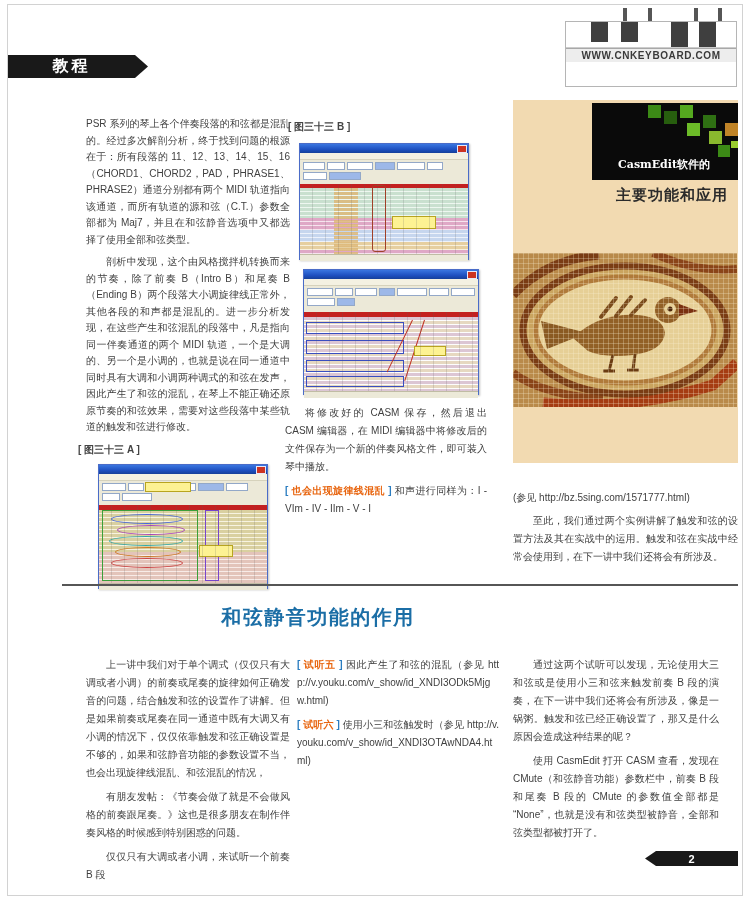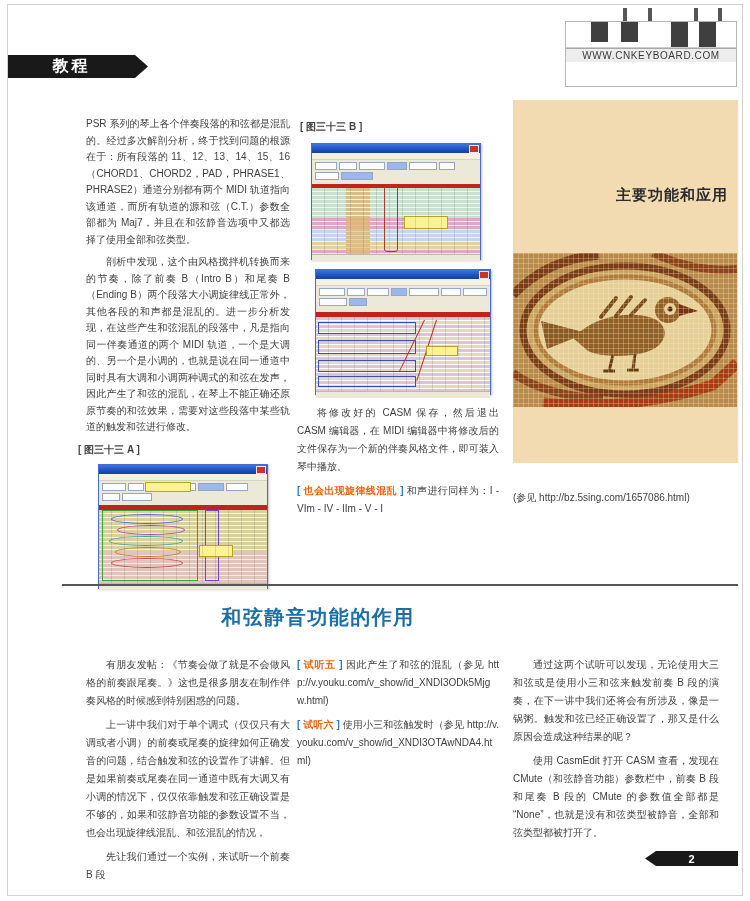--- a/index.html
+++ b/index.html
@@ -14,29 +14,29 @@
           clip-path:polygon(0 0,calc(100% - 13px) 0,100% 50%,calc(100% - 13px) 100%,0 100%);}
   .logo{position:absolute;left:565px;top:21px;width:170px;height:64px;border:1px solid #b5b5b5;background:#fff;}
   .keys{position:relative;height:25px;background:#fff;border-bottom:1px solid #ccc;}
   .key{position:absolute;top:0;background:#3f3f3f;}
   .stem{position:absolute;width:4px;height:13px;background:#565656;top:-14px;}
   .brand{height:24px;display:flex;align-items:center;justify-content:center;gap:2px;
          font-family:"DejaVu Serif","Liberation Serif",serif;font-weight:bold;font-size:17px;color:#4a4a4a;}
   .redtile{display:inline-flex;width:19px;height:19px;background:#c5231c;color:#fff;font-size:14px;
            align-items:center;justify-content:center;border-radius:2px;}
   .urlbar{height:13px;line-height:13px;background:#ededed;border-top:1px solid #a8a8a8;text-align:center;
-          font-weight:normal;font-size:10px;letter-spacing:.6px;color:#3a3a3a;}
+          font-weight:bold;font-size:10px;letter-spacing:.6px;color:#3a3a3a;}
 
   
   .col{position:absolute;font-size:10px;text-align:justify;color:#3f3f3f;}
   .col p{margin:0 0 6px;}
   .ind{text-indent:2em;}
   .figlabel{font-weight:bold;color:#444;margin:4px 0 7px;}
   .c1{left:86px;top:116px;width:204px;line-height:16.5px;}
-  .c2{left:297px;top:116px;width:202px;line-height:18px;}
+  .c2{left:285px;top:116px;width:202px;line-height:18px;}
   .c3{left:513px;top:100px;width:225px;line-height:18px;}
   .s2c{line-height:18px;top:656px;}
   .s2c1{left:86px;width:204px;}
   .s2c2{left:297px;width:202px;}
   .s2c3{left:513px;width:206px;}
   .bk{color:#2a7cc0;font-weight:bold;}
   .hl{color:#e8650f;font-weight:bold;}
   .brk{word-break:break-all;}
 
   .divider{position:absolute;left:62px;top:584px;width:676px;height:0;border-top:2px solid #565656;}
@@ -212,20 +212,32 @@
     </div>
 
     <p class="ind">将修改好的 CASM 保存，然后退出 CASM 编辑器，在 MIDI 编辑器中将修改后的文件保存为一个新的伴奏风格文件，即可装入琴中播放。</p>
     <p>
       <span class="bk">[ </span><span class="hl">也会出现旋律线混乱</span><span class="bk"> ] </span><span>和声进行同样为：I - VIm - IV - IIm - V - I</span>
     </p>
   </div>
 
   <div class="col c3">
     <div class="panel">
+      <div class="blackbox">
+        <span class="px" style="left:56px;top:2px;width:13px;height:13px;background:#3c8a16"></span>
+        <span class="px" style="left:72px;top:8px;width:13px;height:13px;background:#275e0e"></span>
+        <span class="px" style="left:88px;top:2px;width:13px;height:13px;background:#55a91f"></span>
+        <span class="px" style="left:95px;top:20px;width:13px;height:13px;background:#6cbb28"></span>
+        <span class="px" style="left:111px;top:12px;width:13px;height:13px;background:#2f7013"></span>
+        <span class="px" style="left:117px;top:28px;width:13px;height:13px;background:#8ab82e"></span>
+        <span class="px" style="left:133px;top:20px;width:13px;height:13px;background:#c08428"></span>
+        <span class="px" style="left:126px;top:42px;width:12px;height:12px;background:#3c8a16"></span>
+        <span class="px" style="left:139px;top:38px;width:7px;height:7px;background:#9acb2f"></span>
+        <span class="casmtitle">CasmEdit软件的</span>
+      </div>
       <div class="paneltitle">主要功能和应用</div>
       <div class="mosaic">
         <svg width="224" height="154" viewBox="0 0 224 154" xmlns="http://www.w3.org/2000/svg">
           <rect x="0" y="0" width="224" height="154" fill="#b98a4a"></rect>
           <path d="M0,42 Q34,6 86,2" stroke="#7a3c14" stroke-width="9" fill="none"></path>
           <path d="M140,0 Q182,20 224,16" stroke="#8a4418" stroke-width="8" fill="none"></path>
           <path d="M0,120 Q30,142 90,146" stroke="#8a4418" stroke-width="8" fill="none"></path>
           <path d="M30,150 Q120,158 200,132 L224,110" stroke="#a53c12" stroke-width="11" fill="none"></path>
           <ellipse cx="112" cy="77" rx="102" ry="64" fill="#caa45f" stroke="#7a3c14" stroke-width="7"></ellipse>
           <ellipse cx="112" cy="77" rx="89" ry="53" fill="#e6cf96" stroke="#b07a3a" stroke-width="5"></ellipse>
@@ -235,30 +247,31 @@
           <circle cx="155" cy="57" r="13" fill="#926026"></circle>
           <circle cx="157" cy="56" r="6" fill="#e6cf96"></circle>
           <circle cx="157" cy="56" r="2.5" fill="#4a2408"></circle>
           <path d="M166,51 L185,58 L166,63 Z" fill="#7a3010"></path>
           <path d="M100,102 L96,118 M122,101 L120,117" stroke="#6b3c12" stroke-width="3"></path>
           <path d="M90,118 L102,118 M114,117 L126,117" stroke="#6b3c12" stroke-width="3"></path>
         </svg>
         <div class="tiles"></div>
       </div>
     </div>
-    <p style="margin:26px 0 5px">(参见 http://bz.5sing.com/1657086.html)</p>
+    <p style="margin:26px 0 5px">(参见 http://bz.5sing.com/1571777.html)</p>
+    <p class="ind">至此，我们通过两个实例讲解了触发和弦的设置方法及其在实战中的运用。触发和弦在实战中经常会使用到，在下一讲中我们还将会有所涉及。</p>
   </div>
 
   <div class="divider"></div>
   <div class="h2">和弦静音功能的作用</div>
 
   <div class="col s2c s2c1">
+    <p class="ind">上一讲中我们对于单个调式（仅仅只有大调或者小调）的前奏或尾奏的旋律如何正确发音的问题，结合触发和弦的设置作了讲解。但是如果前奏或尾奏在同一通道中既有大调又有小调的情况下，仅仅依靠触发和弦正确设置是不够的，如果和弦静音功能的参数设置不当，也会出现旋律线混乱、和弦混乱的情况，</p>
     <p class="ind">有朋友发帖：《节奏会做了就是不会做风格的前奏跟尾奏。》这也是很多朋友在制作伴奏风格的时候感到特别困惑的问题。</p>
-    <p class="ind">上一讲中我们对于单个调式（仅仅只有大调或者小调）的前奏或尾奏的旋律如何正确发音的问题，结合触发和弦的设置作了讲解。但是如果前奏或尾奏在同一通道中既有大调又有小调的情况下，仅仅依靠触发和弦正确设置是不够的，如果和弦静音功能的参数设置不当，也会出现旋律线混乱、和弦混乱的情况，</p>
-    <p class="ind">先让我们通过一个实例，来试听一个前奏 B 段</p>
+    <p class="ind">仅仅只有大调或者小调，来试听一个前奏 B 段</p>
   </div>
 
   <div class="col s2c s2c2">
     <p class="brk">
       <span class="bk">[ </span><span class="hl">试听五</span><span class="bk"> ] </span><span>因此产生了和弦的混乱（参见</span>
       <span>http://v.youku.com/v_show/id_XNDI3ODk5Mjgw.html)</span>
     </p>
     <p class="brk">
       <span class="bk">[ </span><span class="hl">试听六</span><span class="bk"> ] </span><span>使用小三和弦触发时（参见</span>
       <span>http://v.youku.com/v_show/id_XNDI3OTAwNDA4.html)</span>

